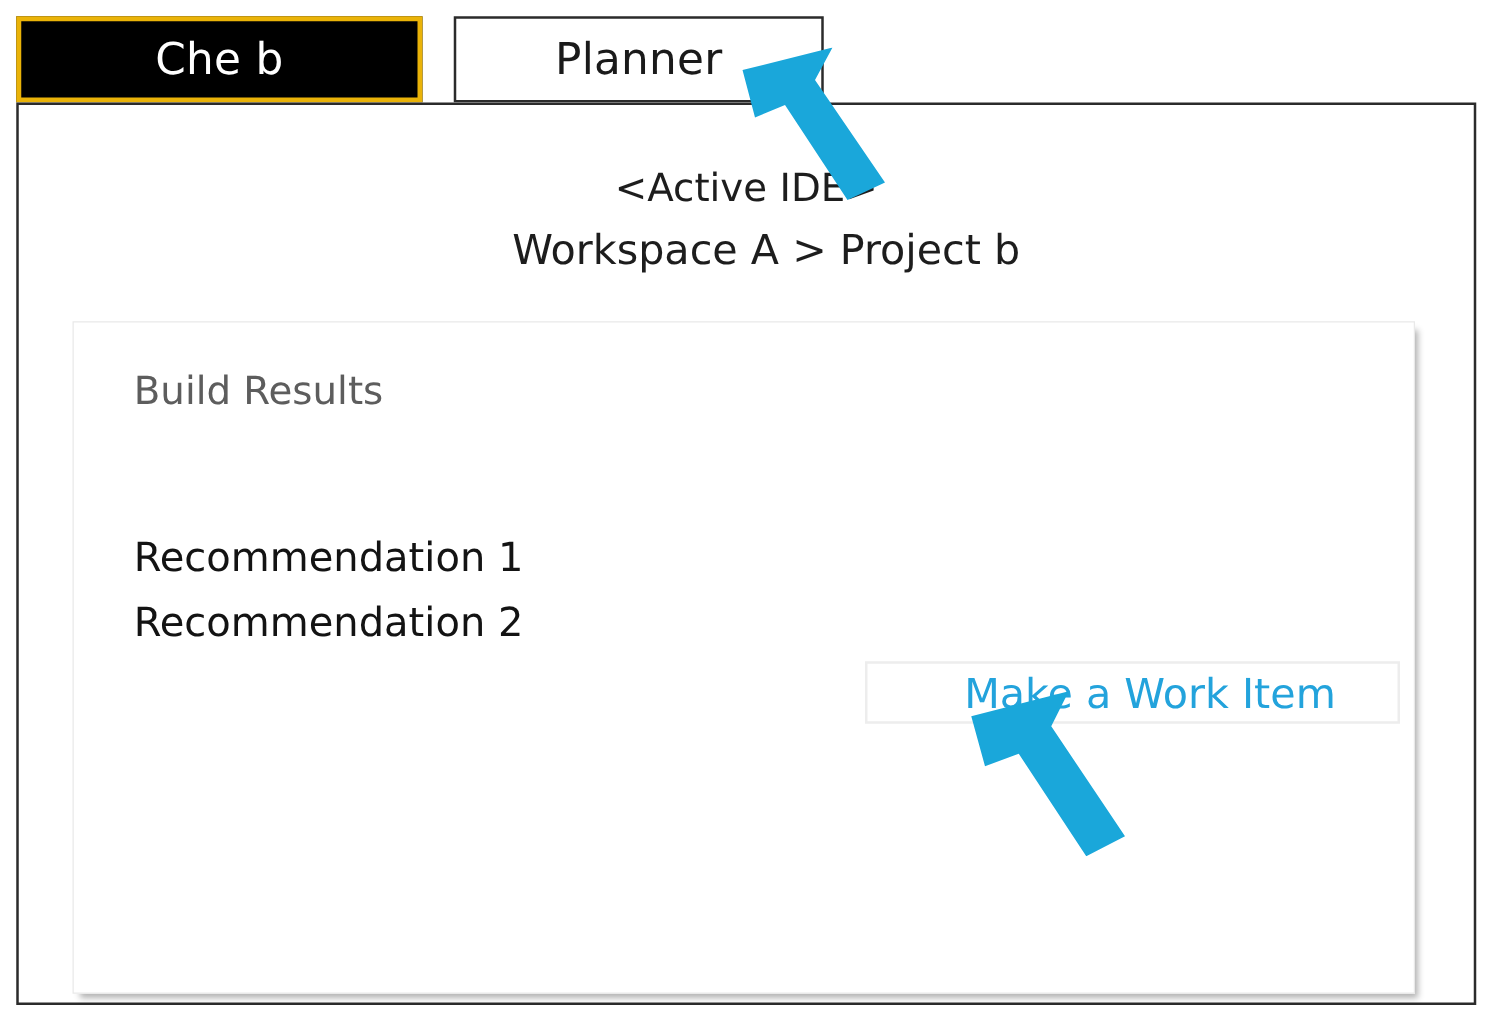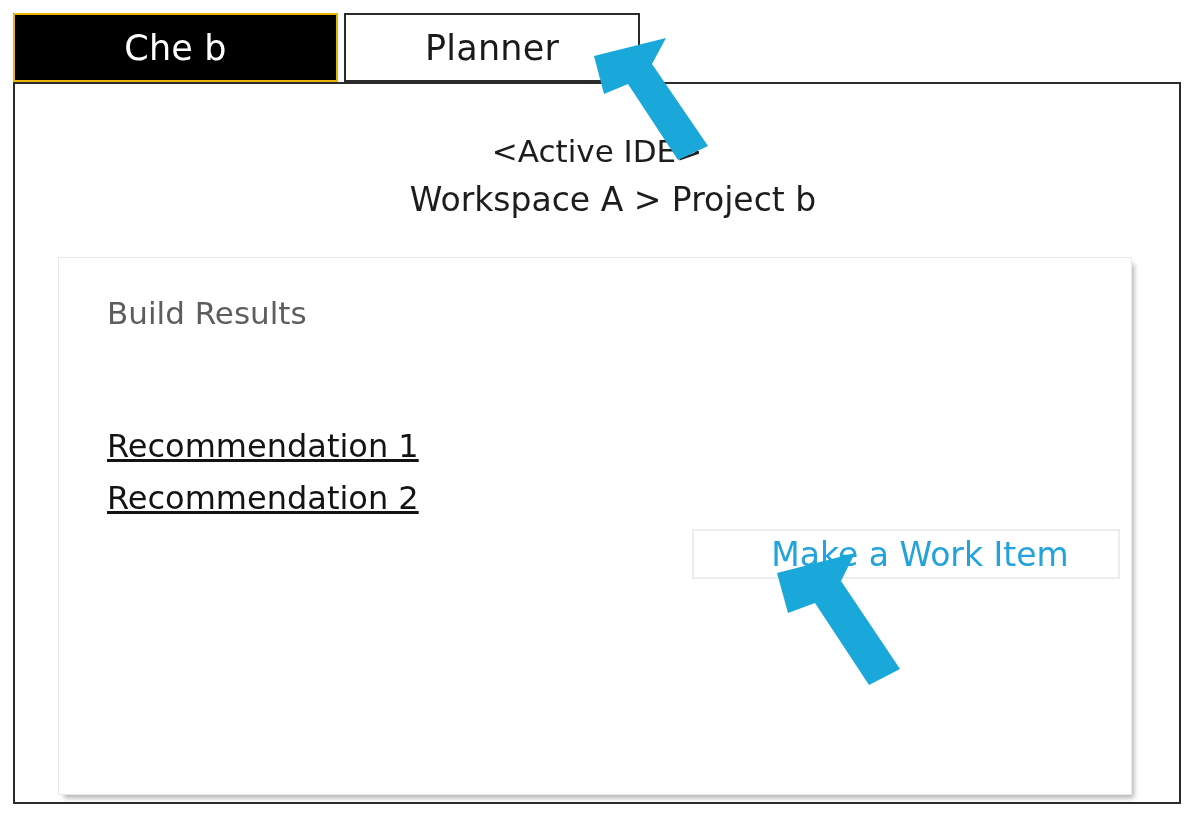--- a/index.html
+++ b/index.html
@@ -33,24 +33,24 @@
     align-items: center;
     justify-content: center;
     font-size: 35px;
     letter-spacing: 0.2px;
   }
   .tab-active-dark {
     left: 13px;
     width: 325px;
     background: #000000;
     color: #ffffff;
-    border: 2px solid #eab308;
+    border: 4px solid #eab308;
   }
   .tab-inactive-light {
-    left: 344px;
+    left: 363px;
     width: 296px;
     background: #ffffff;
     color: #1a1a1a;
     border: 2px solid #2b2b2b;
     border-bottom: 2px solid #2b2b2b;
   }
 
   
   .window-panel {
     position: absolute;
@@ -111,21 +111,20 @@
     top: 162px;
     margin: 0;
     padding: 0;
     list-style: none;
   }
   .recommendation-list li {
     font-size: 32px;
     color: #131313;
     line-height: 1.63;
     white-space: nowrap;
-    text-decoration: underline;
   }
 
   .work-item-button {
     position: absolute;
     left: 633px;
     top: 271px;
     width: 428px;
     height: 50px;
     box-sizing: border-box;
     background: #ffffff;

